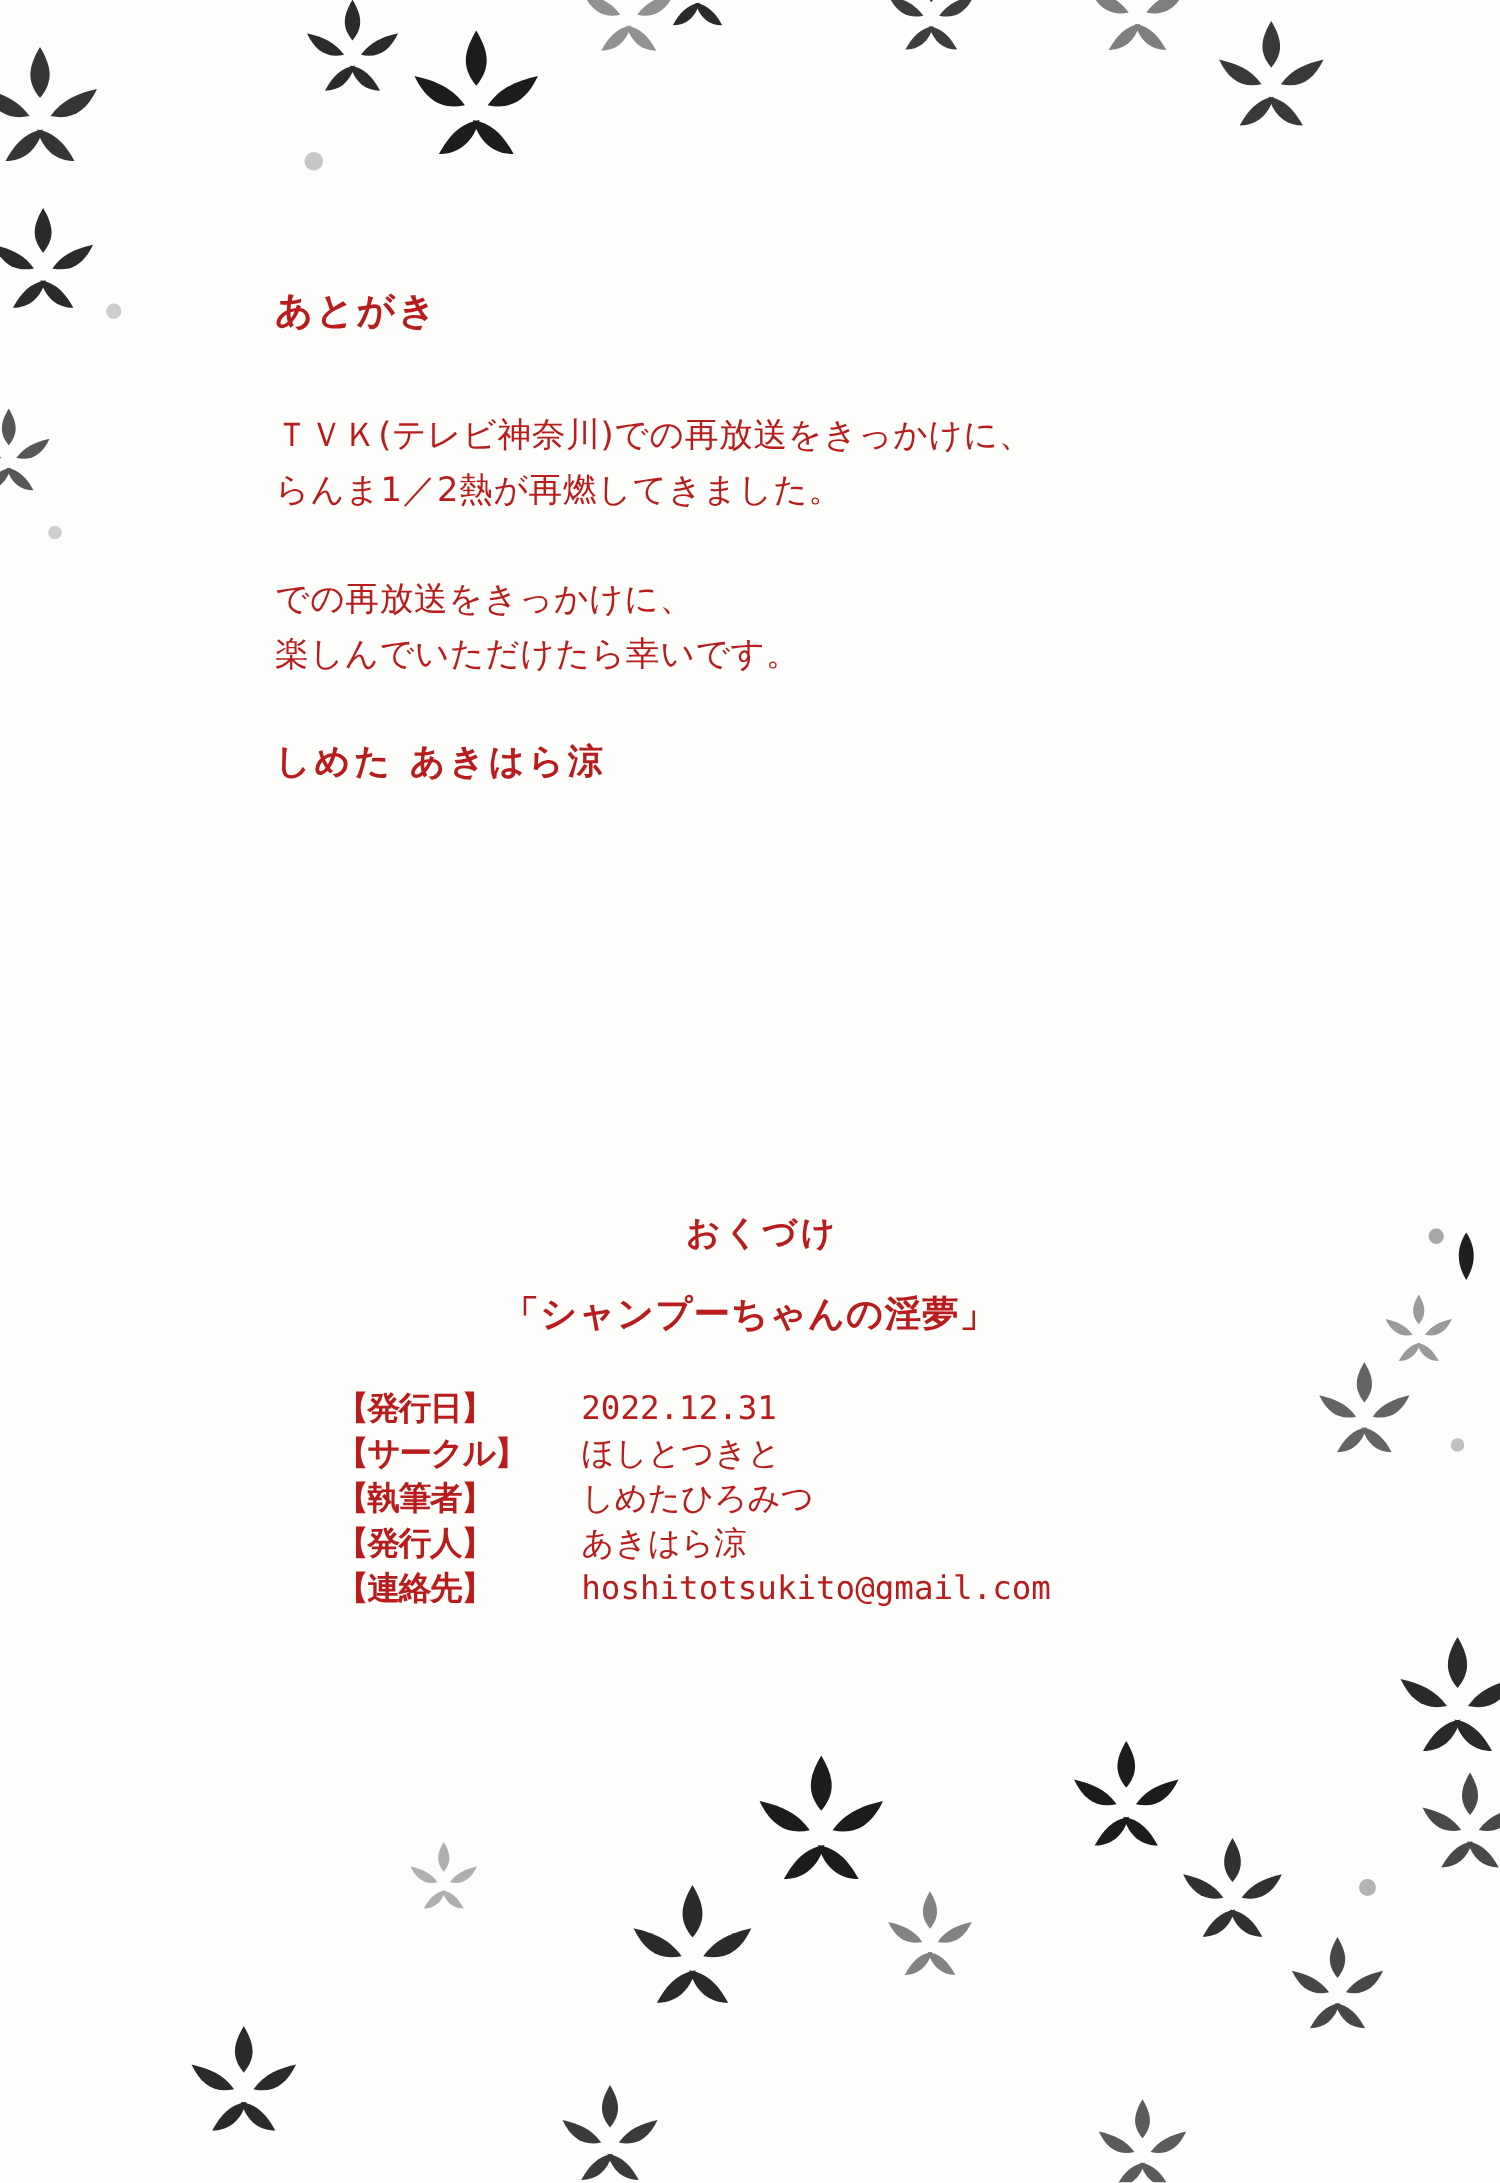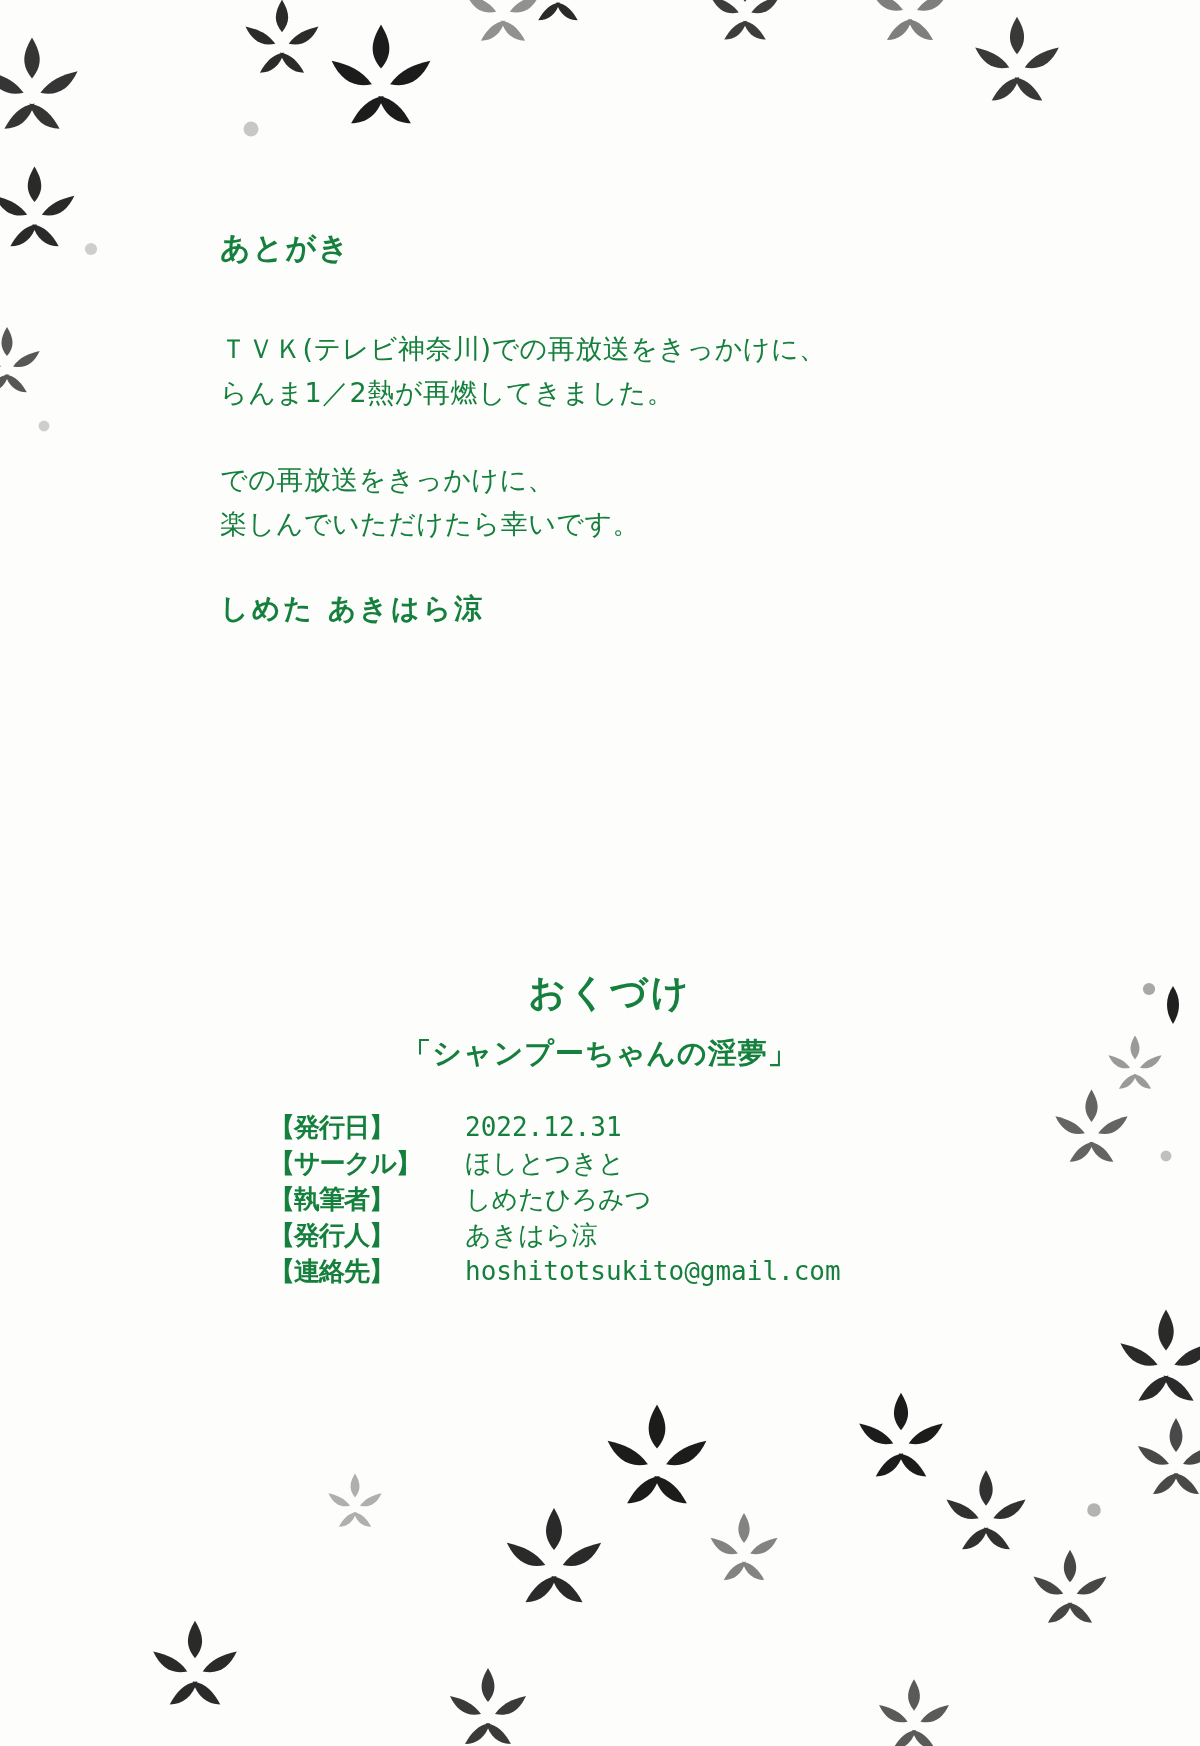--- a/index.html
+++ b/index.html
@@ -7,21 +7,21 @@
     padding: 0;
     background: #ffffff;
   }
   .page {
     position: relative;
     width: 1200px;
     height: 1746px;
     background: #fdfdfb;
     overflow: hidden;
     font-family: "DejaVu Sans", sans-serif;
-    color: #15803d;
+    color: #b91c1c;
   }
 
   
   .sakura {
     position: absolute;
     pointer-events: none;
   }
   .sakura svg { display: block; }
 
   
@@ -54,30 +54,30 @@
 
   
   .colophon {
     position: absolute;
     left: 0;
     right: 0;
     top: 968px;
     text-align: center;
   }
   .colophon-title {
-    font-size: 37px;
+    font-size: 27px;
     font-weight: 700;
     letter-spacing: 3px;
     margin-left: 20px;
   }
   .colophon-work {
     font-size: 29px;
     font-weight: 700;
     letter-spacing: 1px;
-    margin-top: 16px;
+    margin-top: 28px;
     text-align: center;
   }
 
   .credits {
     position: absolute;
     left: 258px;
     top: 1110px;
     font-family: "DejaVu Sans Mono", monospace;
     font-size: 26px;
     line-height: 1.38;

